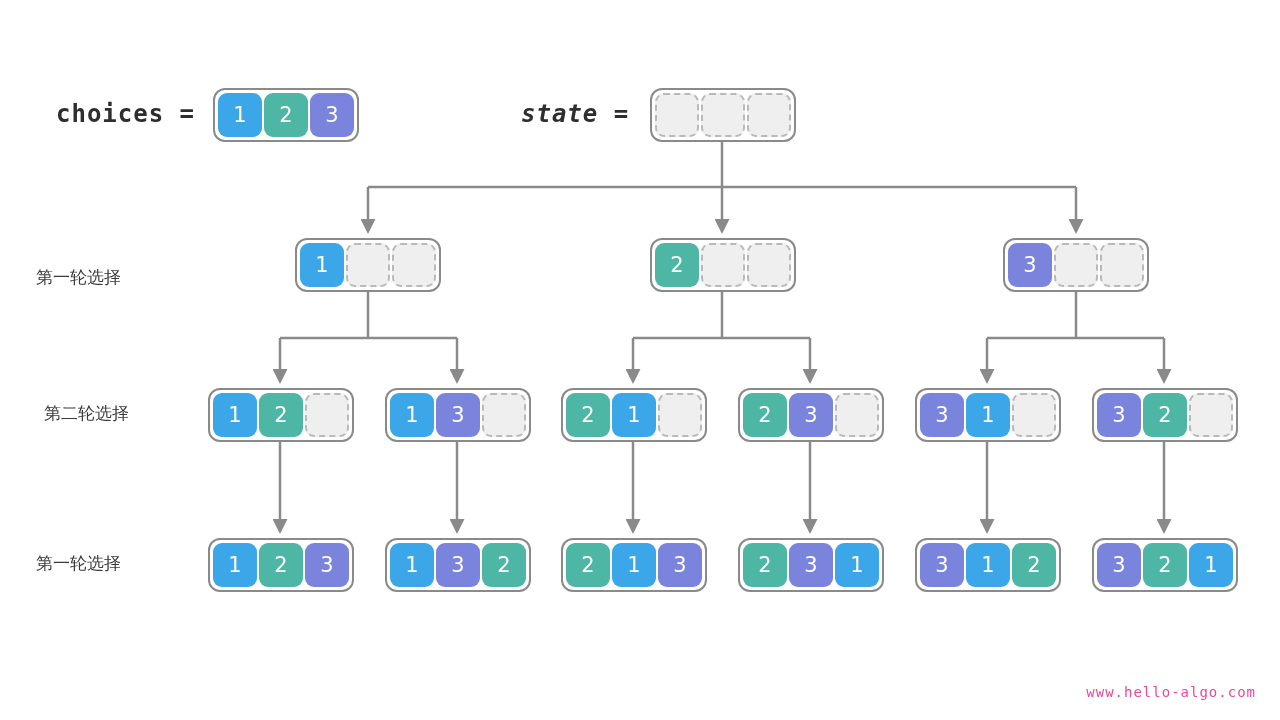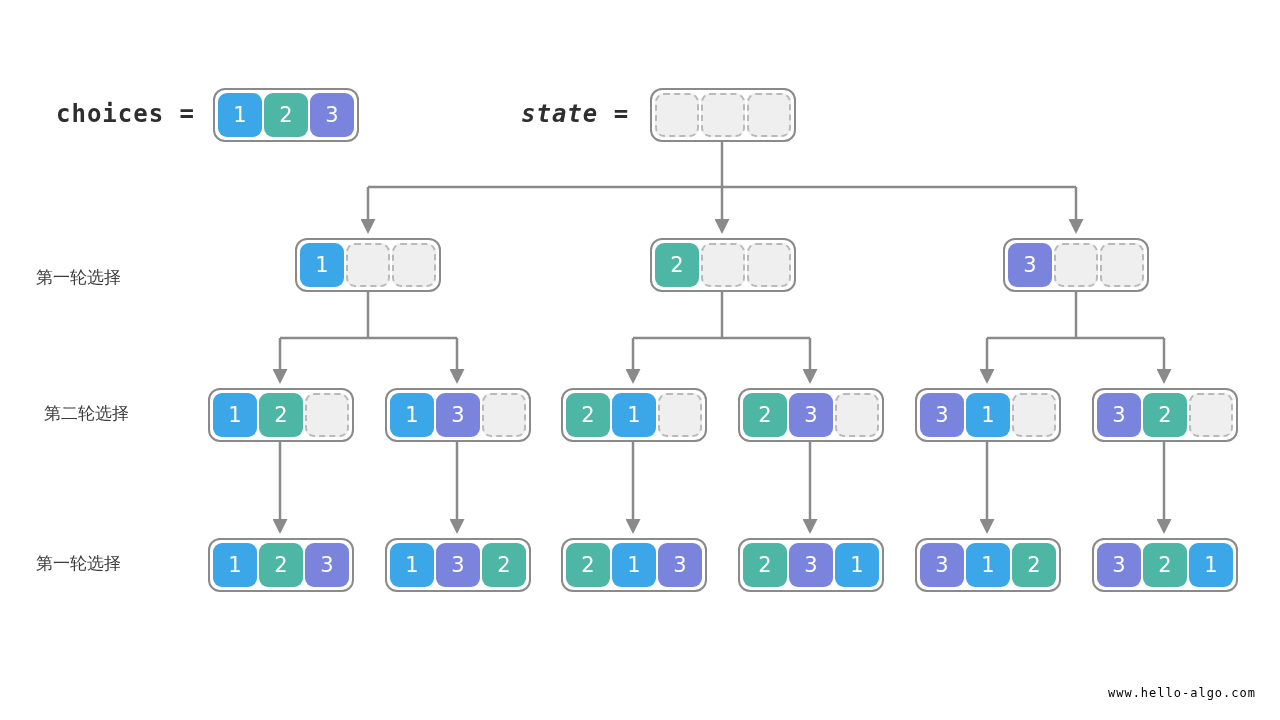--- a/index.html
+++ b/index.html
@@ -86,22 +86,22 @@
   .cell.v1 { background: #3ba7e8; }
   .cell.v2 { background: #4db6a4; }
   .cell.v3 { background: #7b84dd; }
 
   
   #watermark {
     position: absolute;
     right: 24px;
     bottom: 20px;
     font-family: "DejaVu Sans Mono", "Liberation Mono", monospace;
-    font-size: 12px;
-    color: #000000;
+    font-size: 14px;
+    color: #ec4899;
     letter-spacing: 1px;
     white-space: nowrap;
     margin-left: 12px;
   }
 </style>
 </head>
 <body>
 
 <div id="canvas">
 

